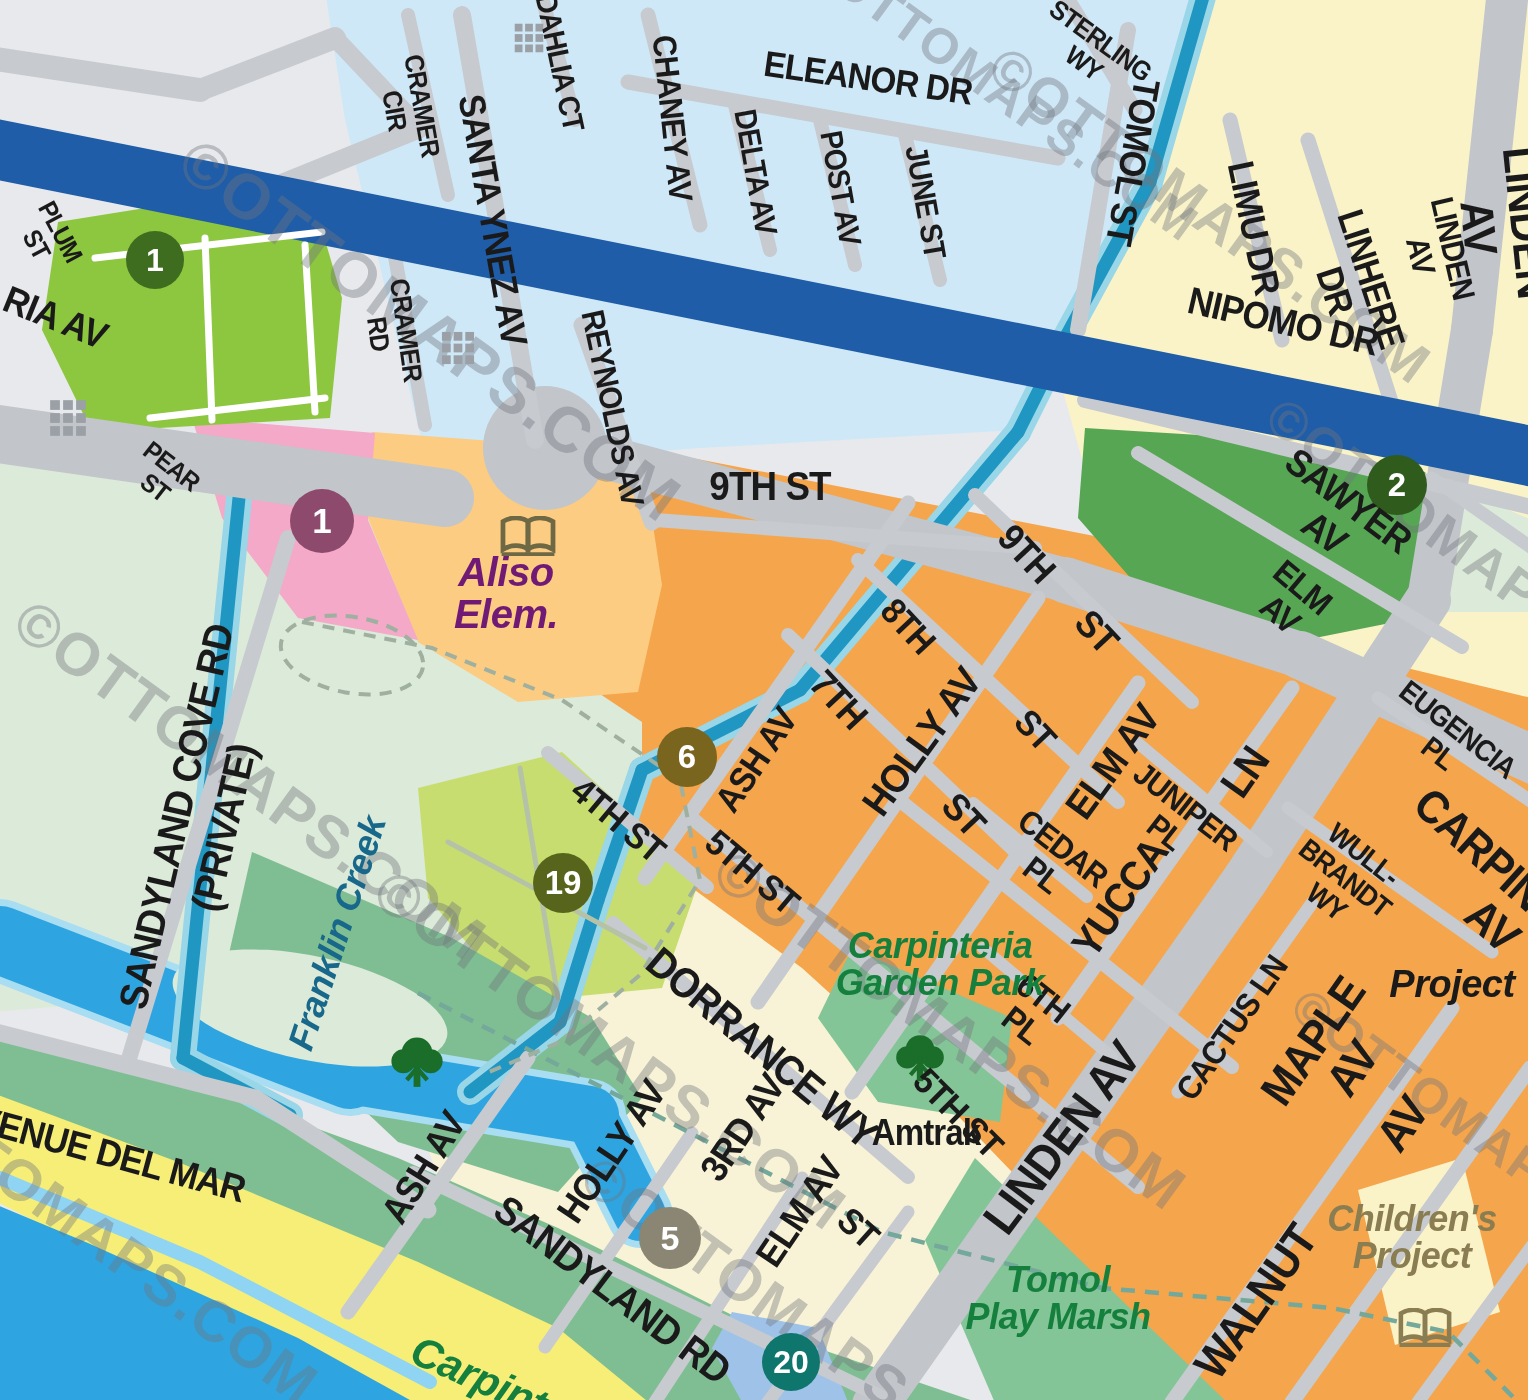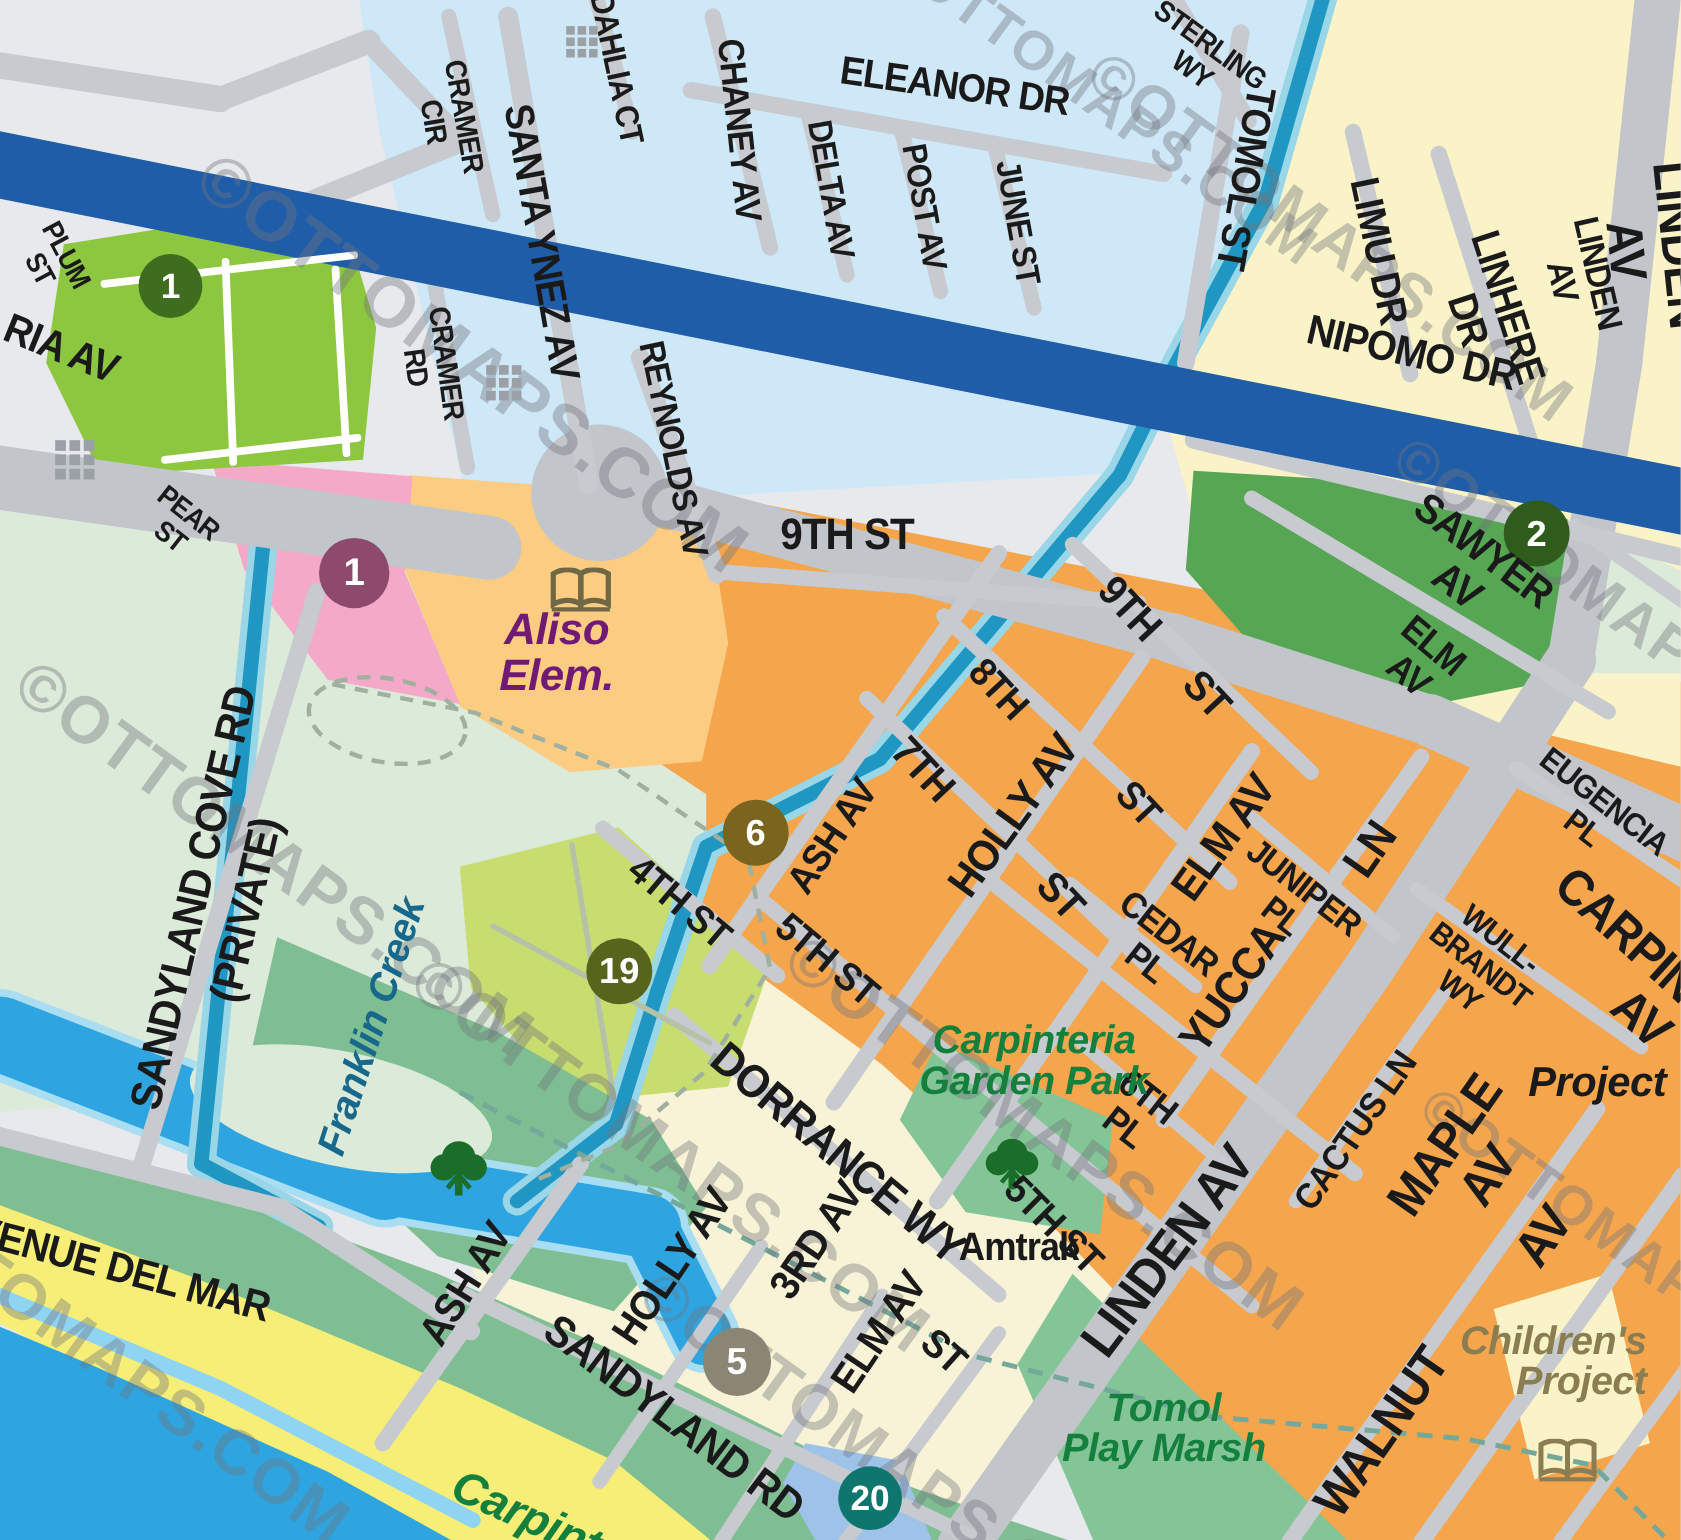--- a/index.html
+++ b/index.html
@@ -294,19 +294,19 @@
     <div class="lbl" style="left: 858px; top: 1228px; font-size: 36px; font-weight: 700; color: rgb(26, 26, 26); line-height: 1.04; transform: translate(-50%, -50%) rotate(42deg) scaleX(0.92);">ST</div>
     <div class="lbl" style="left: 424px; top: 1168px; font-size: 38px; font-weight: 700; color: rgb(26, 26, 26); line-height: 1.04; transform: translate(-50%, -50%) rotate(-58deg) scaleX(0.92);">ASH AV</div>
     <div class="lbl" style="left: 100px; top: 1152px; font-size: 38px; font-weight: 700; color: rgb(26, 26, 26); line-height: 1.04; transform: translate(-50%, -50%) rotate(15deg) scaleX(0.92);">AVENUE DEL MAR</div>
     <div class="lbl" style="left: 200px; top: 822px; font-size: 40px; font-weight: 700; color: rgb(26, 26, 26); line-height: 1.22; transform: translate(-50%, -50%) rotate(-77deg) scaleX(0.92);">SANDYLAND COVE RD
 (PRIVATE)</div>
     <div class="lbl it" style="left: 337px; top: 933px; font-size: 36px; font-weight: 800; color: rgb(23, 104, 138); line-height: 1.04; transform: translate(-50%, -50%) rotate(-72deg) scaleX(1);">Franklin Creek</div>
     <div class="lbl it" style="left: 940px; top: 964px; font-size: 36px; font-weight: 800; color: rgb(21, 128, 61); line-height: 1.04; transform: translate(-50%, -50%) rotate(0deg) scaleX(1);">Carpinteria
 Garden Park</div>
     <div class="lbl it" style="left: 1058px; top: 1298px; font-size: 36px; font-weight: 800; color: rgb(21, 128, 61); line-height: 1.04; transform: translate(-50%, -50%) rotate(0deg) scaleX(1);">Tomol
 Play Marsh</div>
-    <div class="lbl it" style="left: 1412px; top: 1237px; font-size: 36px; font-weight: 800; color: rgb(138, 125, 82); line-height: 1.04; transform: translate(-50%, -50%) rotate(0deg) scaleX(1); text-align: right;">Children's
+    <div class="lbl it" style="left: 1412px; top: 1237px; font-size: 36px; font-weight: 800; color: rgb(138, 125, 82); line-height: 1.04; transform: translate(-50%, -50%) rotate(0deg) scaleX(1);">Children's
 Project</div>
     <div class="lbl it" style="left: 506px; top: 594px; font-size: 40px; font-weight: 800; color: #701a75; line-height: 1.04; transform: translate(-50%, -50%) rotate(0deg) scaleX(1);">Aliso
 Elem.</div>
     <div class="lbl it" style="left: 512px; top: 1392px; font-size: 42px; font-weight: 800; color: rgb(21, 128, 61); line-height: 1.04; transform: translate(-50%, -50%) rotate(24deg) scaleX(1);">Carpinteria</div>
     <div class="lbl" style="left: 1508px; top: 908px; font-size: 46px; font-weight: 800; color: rgb(26, 26, 26); line-height: 1.04; transform: translate(-50%, -50%) rotate(42deg) scaleX(0.92);">CARPINTERIA AV</div>
   </div>
 
 </body></html>

